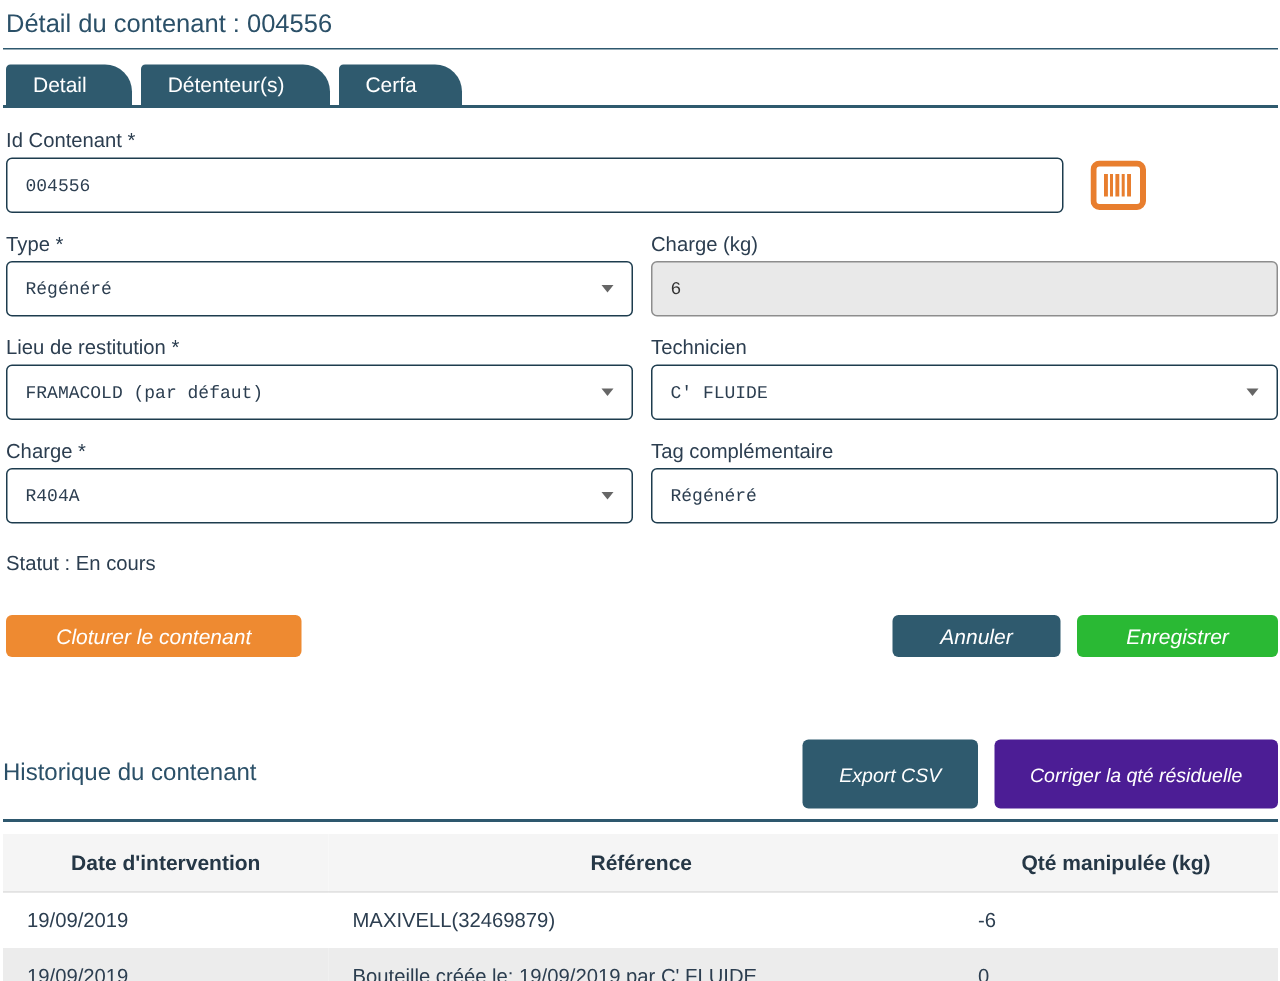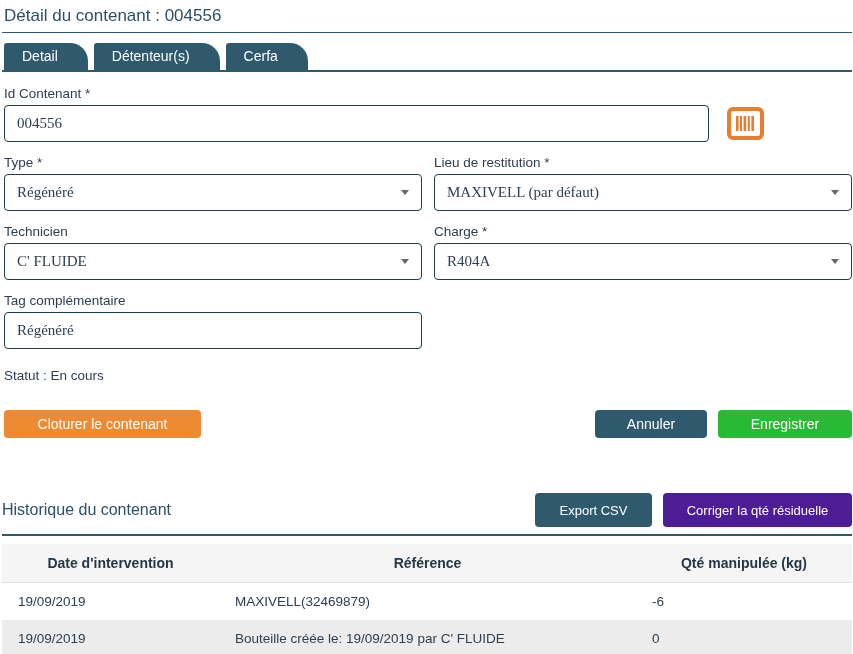--- a/index.html
+++ b/index.html
@@ -21,49 +21,49 @@
     background:#2f5a6e; color:#fff; font-size:14px; line-height:27px; height:27px;
     padding:0 30px 0 18px; border-radius:3px 18px 0 0; margin-right:6px; cursor:pointer;
     white-space:nowrap;
   }
 
   
   .form { padding:14px 0 0 2px; }
   .field-label { display:block; font-size:13.5px; color:#2c3e50; margin-bottom:4px; }
   .input, .select-box {
     height:37px; border:1.5px solid #1d3c4e; border-radius:4px; background:#fff;
-    font-family: Liberation Serif, serif; font-size:15px; color:#2c3e50; width:100%;
+    font-family: Liberation Mono, monospace; font-size:12px; color:#2c3e50; width:100%;
     padding:0 12px; outline:none;
   }
   .input:disabled { background:#e9e9e9; border-color:#8d8d8d; color:#333; }
   .id-row { display:flex; align-items:center; }
   .id-row .input { width:705px; flex:none; }
   .barcode-btn { background:none; border:none; margin-left:18px; cursor:pointer; padding:0; line-height:0; }
   .grid { display:grid; grid-template-columns:1fr 1fr; column-gap:12px; margin-top:13px; row-gap:13px; }
   .select-box { display:flex; align-items:center; justify-content:space-between; cursor:pointer; }
   .caret { width:0; height:0; border-left:4px solid transparent; border-right:4px solid transparent; border-top:5px solid #666; }
 
   .statut { margin-top:19px; font-size:13.5px; color:#2c3e50; }
 
   
   .btn {
     border:none; border-radius:4px; color:#fff; font-family:inherit; font-size:14px;
-    height:28px; cursor:pointer; display:inline-flex; align-items:center; justify-content:center;
+    height:28px; cursor:pointer; display:inline-flex; align-items:center; justify-content:center;font-style:italic;
   }
   .btn-orange  { background:#ee8a31; width:197px; }
   .btn-dark    { background:#2f5a6e; width:112px; }
   .btn-green   { background:#2ab934; width:134px; }
   .actions-row { display:flex; align-items:center; margin-top:27px; }
   .actions-right { margin-left:auto; display:flex; gap:11px; }
 
   
   .history-head { display:flex; align-items:center; margin-top:55px; padding-left:0; }
   .history-title { font-size:16px; font-weight:400; color:#2b5068; }
   .history-buttons { margin-left:auto; display:flex; gap:11px; }
-  .btn-sm { font-size:13px; height:34px; }
+  .btn-sm { font-size:13px; height:46px; }
   .btn-export  { background:#2f5a6e; width:117px; }
   .btn-crimson { background:#4c1d95; width:189px; }
   .section-rule { border:none; border-top:2px solid #2e586e; margin-top:7px; }
 
   table.history { width:100%; border-collapse:collapse; table-layout:fixed; margin-top:8px; }
   table.history col.c1 { width:217px; }
   table.history col.c2 { width:417px; }
   table.history th {
     background:#f5f5f5; text-align:center; font-size:14px; font-weight:700; color:#253746;
     padding:11px 16px; border-bottom:1px solid #e2e2e2;
@@ -108,25 +108,29 @@
     <div class="grid">
 
       <div>
         <label class="field-label">Type *</label>
         <div class="select-box">
           <span>Régénéré</span>
           <span class="caret"></span>
         </div>
       </div>
 
+      <div>
+        <label class="field-label">Charge (kg)</label>
+        <input class="input" type="text" disabled="" value="6" style="">
+      </div>
 
       <div>
         <label class="field-label">Lieu de restitution *</label>
         <div class="select-box">
-          <span>MAXIVELL (par défaut)</span>
+          <span>FRAMACOLD (par défaut)</span>
           <span class="caret"></span>
         </div>
       </div>
 
       <div>
         <label class="field-label">Technicien</label>
         <div class="select-box">
           <span>C' FLUIDE</span>
           <span class="caret"></span>
         </div>

